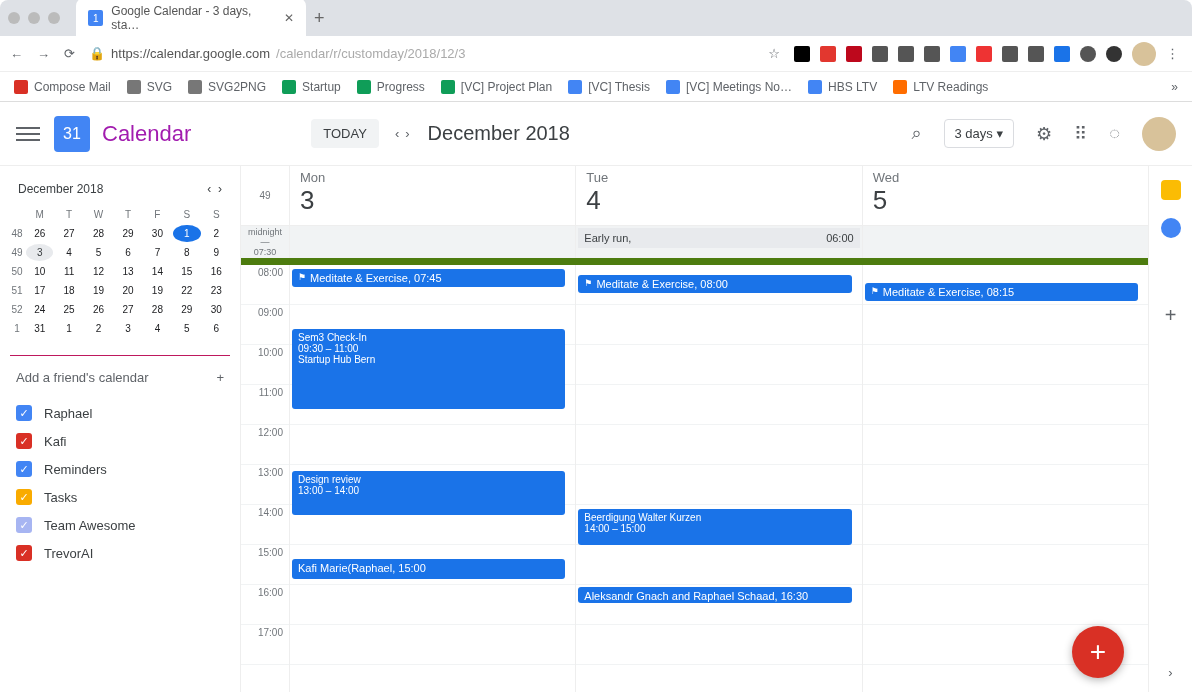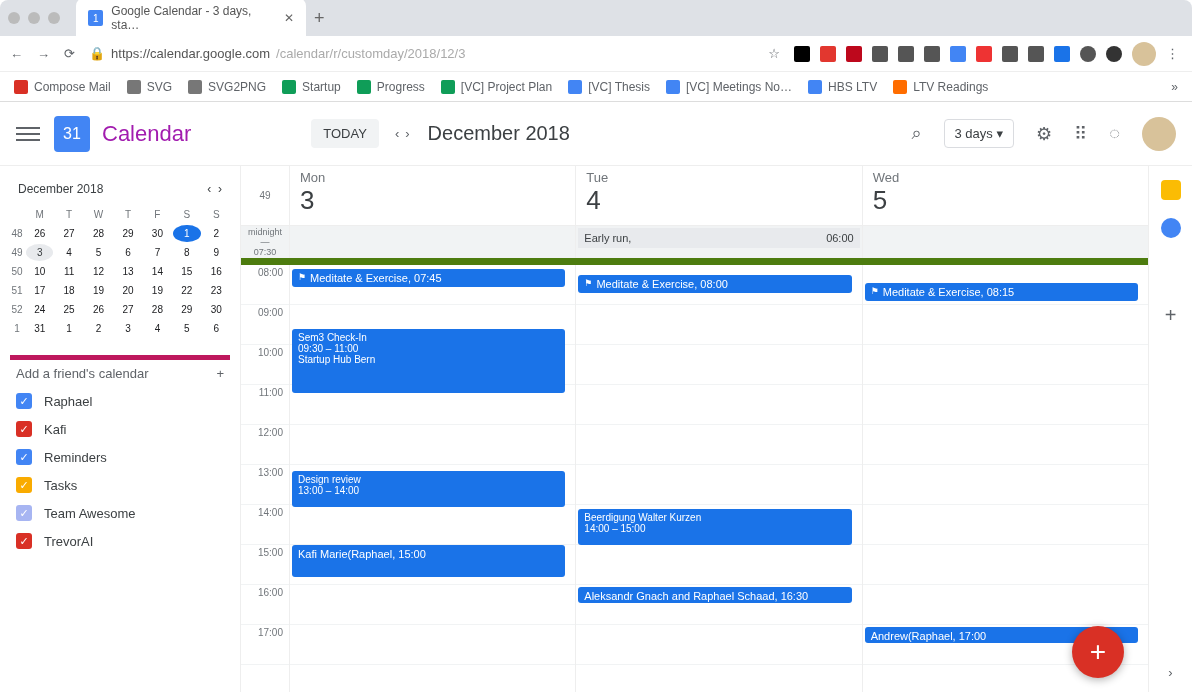--- a/index.html
+++ b/index.html
@@ -38,21 +38,21 @@
 .body{display:flex;height:calc(692px - 36px - 36px - 30px - 64px)}
 .sidebar{width:240px;padding:12px 10px;overflow:hidden}
 .mini-month{font-size:12px}
 .mini-month .hdr{display:flex;justify-content:space-between;align-items:center;padding:4px 8px;color:#3c4043}
 .mini-grid{display:grid;grid-template-columns:14px repeat(7,1fr);gap:2px;margin-top:6px}
 .mini-grid div{text-align:center;font-size:10px;color:#70757a;padding:3px 0}
 .mini-grid .wd{color:#70757a;font-weight:500}
 .mini-grid .sel{background:#1a73e8;color:#fff;border-radius:50%}
 .mini-grid .t3{background:#e8eaed;color:#3c4043;border-radius:50%}
 .mini-grid .cur{color:#202124}
-.add-friend{margin-top:18px;border-top:5px solid #be185d;padding:6px 6px;display:flex;justify-content:space-between;align-items:center;color:#5f6368;font-size:13px}
+.add-friend{margin-top:18px;border-top:1px solid #be185d;padding:14px 6px;display:flex;justify-content:space-between;align-items:center;color:#5f6368;font-size:13px}
 .mycal-hdr{padding:10px 6px 6px;display:flex;justify-content:space-between;color:#3c4043;font-size:13px}
 .cal-list{padding:0 4px}
 .cal-item{display:flex;align-items:center;gap:12px;padding:6px 2px;font-size:13px;color:#3c4043}
 .cal-item .chk{width:16px;height:16px;border-radius:3px;display:flex;align-items:center;justify-content:center;color:#fff;font-size:11px}
 
 .main{flex:1;display:flex;flex-direction:column;border-left:1px solid #eee;position:relative}
 .day-hdr{display:flex;height:60px;border-bottom:1px solid #eee}
 .gutter{width:48px;display:flex;align-items:center;justify-content:center;font-size:10px;color:#70757a}
 .day-col{flex:1;border-left:1px solid #eee;padding:4px 10px}
 .day-col .dn{font-size:13px;color:#70757a}
@@ -336,30 +336,30 @@
             <div class="slot"></div>
             <div class="slot"></div>
             <div class="slot"></div>
             <div class="slot"></div>
             <div class="slot"></div>
             <div class="slot"></div>
             <div class="ev" style="top: 4px; height: 18px;">
               <span class="flag">⚑</span>
               <span>Meditate &amp; Exercise, 07:45</span>
             </div>
-            <div class="ev multi" style="top: 64px; height: 64px;">
+            <div class="ev multi" style="top: 64px; height: 80px;">
               <div>Sem3 Check-In</div>
               <div>09:30 – 11:00</div>
               <div>Startup Hub Bern</div>
             </div>
-            <div class="ev multi" style="top: 206px; height: 36px;">
+            <div class="ev multi" style="top: 206px; height: 44px;">
               <div>Design review</div>
               <div>13:00 – 14:00</div>
             </div>
-            <div class="ev" style="top: 280px; height: 32px;">
+            <div class="ev" style="top: 294px; height: 20px;">
               <span>Kafi Marie(Raphael, 15:00</span>
             </div>
           </div>
           <div class="dcol">
             <div class="slot"></div>
             <div class="slot"></div>
             <div class="slot"></div>
             <div class="slot"></div>
             <div class="slot"></div>
             <div class="slot"></div>
@@ -386,23 +386,20 @@
             <div class="slot"></div>
             <div class="slot"></div>
             <div class="slot"></div>
             <div class="slot"></div>
             <div class="slot"></div>
             <div class="slot"></div>
             <div class="slot"></div>
             <div class="ev" style="top: 18px; height: 18px;">
               <span class="flag">⚑</span>
               <span>Meditate &amp; Exercise, 08:15</span>
-            </div>
-            <div class="ev" style="top: 362px; height: 16px;">
-              <span>Andrew(Raphael, 17:00</span>
             </div>
           </div>
         </div>
     </div>
     <div class="fab">+</div>
   </div>
 
   <div class="rail">
     <div class="ric" style="background:#fbbc04"></div>
     <div class="ric" style="background:#4285f4;border-radius:50%"></div>

